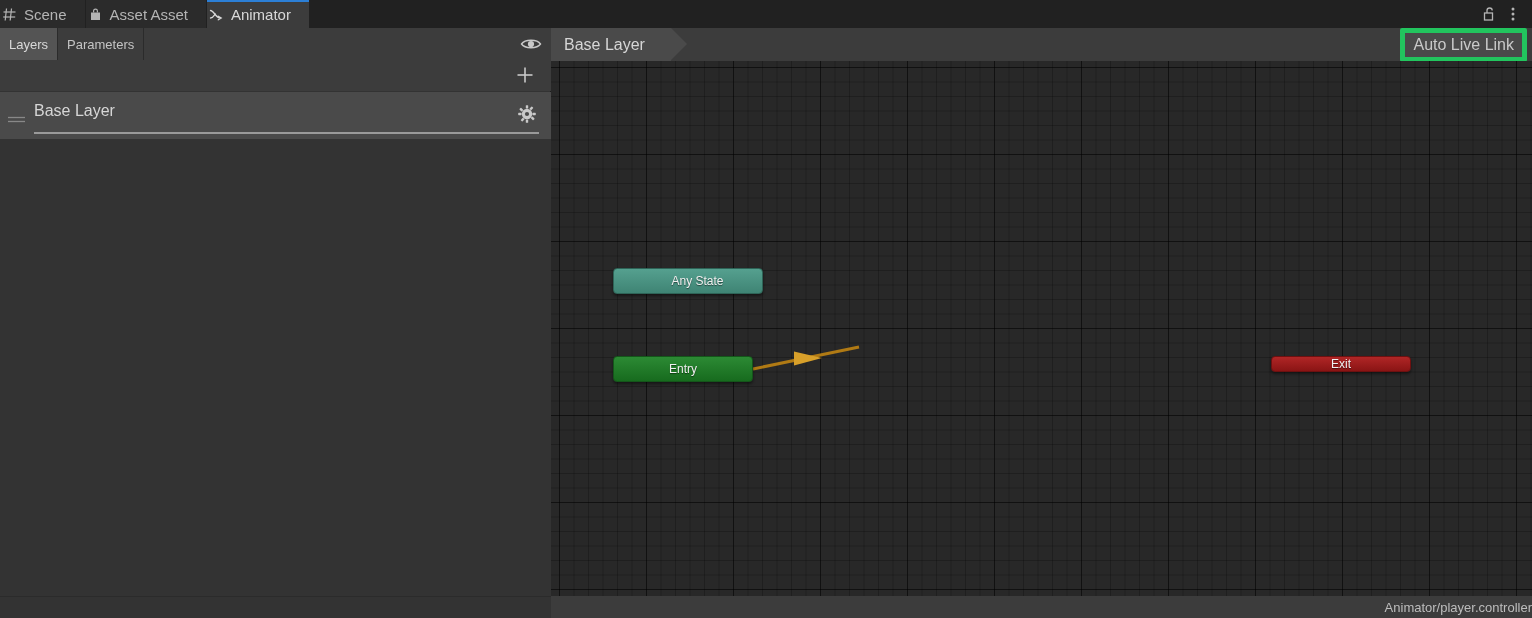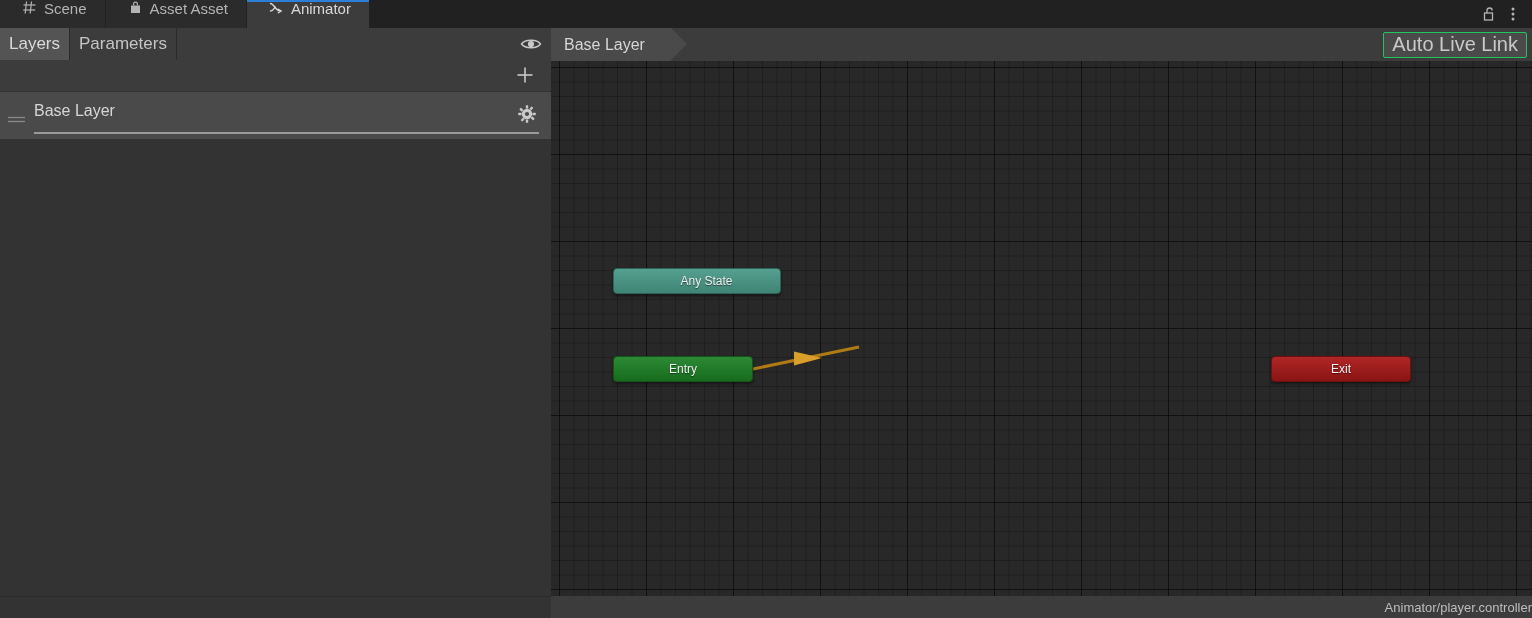--- a/index.html
+++ b/index.html
@@ -15,22 +15,22 @@
 
   
   .tabstrip {
     position: absolute; left: 0; top: 0; width: 1532px; height: 28px;
     background: #212121;
     display: flex; align-items: flex-end;
   }
   .tab {
     position: relative;
     height: 28px;
-    display: flex; align-items: flex-start; gap: 7px;
-    padding: 0 18px 0 22px;
+    display: flex; align-items: center; gap: 7px;
+    padding: 0 18px 0 2px;
     font-size: 15px; color: #b4b4b4;
     background: #2b2b2b;
     border-right: 1px solid #212121;
     white-space: nowrap;
   }
   .tab.first { background: #2b2b2b; }
   .tab.active {
     background: #3c3c3c; color: #d8d8d8;
   }
   .tab.active::before {
@@ -57,21 +57,21 @@
     border-right: 1px solid #1d1d1d;
   }
   .lp-toolbar {
     position: absolute; left: 0; top: 0; width: 551px; height: 33px;
     background: #3c3c3c;
     border-bottom: 1px solid #3c3c3c;
     display: flex; align-items: stretch;
   }
   .lp-tab {
     display: flex; align-items: center; padding: 13px 9px;
-    font-size: 17px; color: #c4c4c4;
+    font-size: 13px; color: #c4c4c4;
     border-right: 1px solid #2b2b2b;
   }
   .lp-tab.selected { background: #545454; color: #d9d9d9; }
   .lp-toolbar-rest { flex: 1 1 auto; }
   .eye-btn {
     width: 40px; display: flex; align-items: center; justify-content: center;
   }
 
   .lp-addrow {
     position: absolute; left: 0; top: 33px; width: 551px; height: 30px;
@@ -133,23 +133,23 @@
     width: 0; height: 0;
     border-top: 16.5px solid transparent;
     border-bottom: 16.5px solid transparent;
     border-left: 16px solid #4a4a4a;
   }
   .gp-toolbar-rest { flex: 1 1 auto; height: 33px; }
   .livelink-btn {
     height: 26px; margin-right: 5px; padding: 12px 8px;
     display: flex; align-items: center;
     background: #4a4a4a;
-    border: 1px solid #22c55e;
+    border: 5px solid #22c55e;
     border-radius: 2px;
-    font-size: 20px; color: #c9c9c9;
+    font-size: 16px; color: #c9c9c9;
     white-space: nowrap;
   }
 
   .canvas {
     position: absolute; left: 0; top: 33px; width: 981px; height: 535px;
     background-color: #282828;
     background-image:
       linear-gradient(to right, rgba(0,0,0,0.22) 1px, transparent 1px),
       linear-gradient(to bottom, rgba(0,0,0,0.22) 1px, transparent 1px),
       linear-gradient(to right, rgba(0,0,0,0.45) 1px, transparent 1px),
@@ -330,30 +330,30 @@
     <div class="canvas">
 
       <svg class="edges" width="981" height="535" viewBox="0 0 981 535">
 
         <g>
           <line x1="202" y1="308" x2="308" y2="286" stroke="#b07a14" stroke-width="3"></line>
           <polygon points="243,290.5 271,297 243,304.5" fill="#d8a02a"></polygon>
         </g>
       </svg>
 
-      <div class="node node-anystate" style="left:62px; top:207px; width:168px; height:26px;padding-left:19px;">
+      <div class="node node-anystate" style="left:62px; top:207px; width:150px; height:26px;padding-left:19px;">
         <span>Any State</span>
       </div>
 
       <div class="node node-entry" style="left:62px; top:295px; width:140px; height:26px;">
         <span>Entry</span>
       </div>
 
 
-      <div class="node node-exit" style="left:720px; top:295px; width:140px; height:26px;">
+      <div class="node node-exit" style="left:720px; top:295px; width:140px; height:16px;">
         <span>Exit</span>
       </div>
 
     </div>
 
     <div class="statusbar">
       <span>Animator/player.controller</span>
     </div>
   </div>
 

